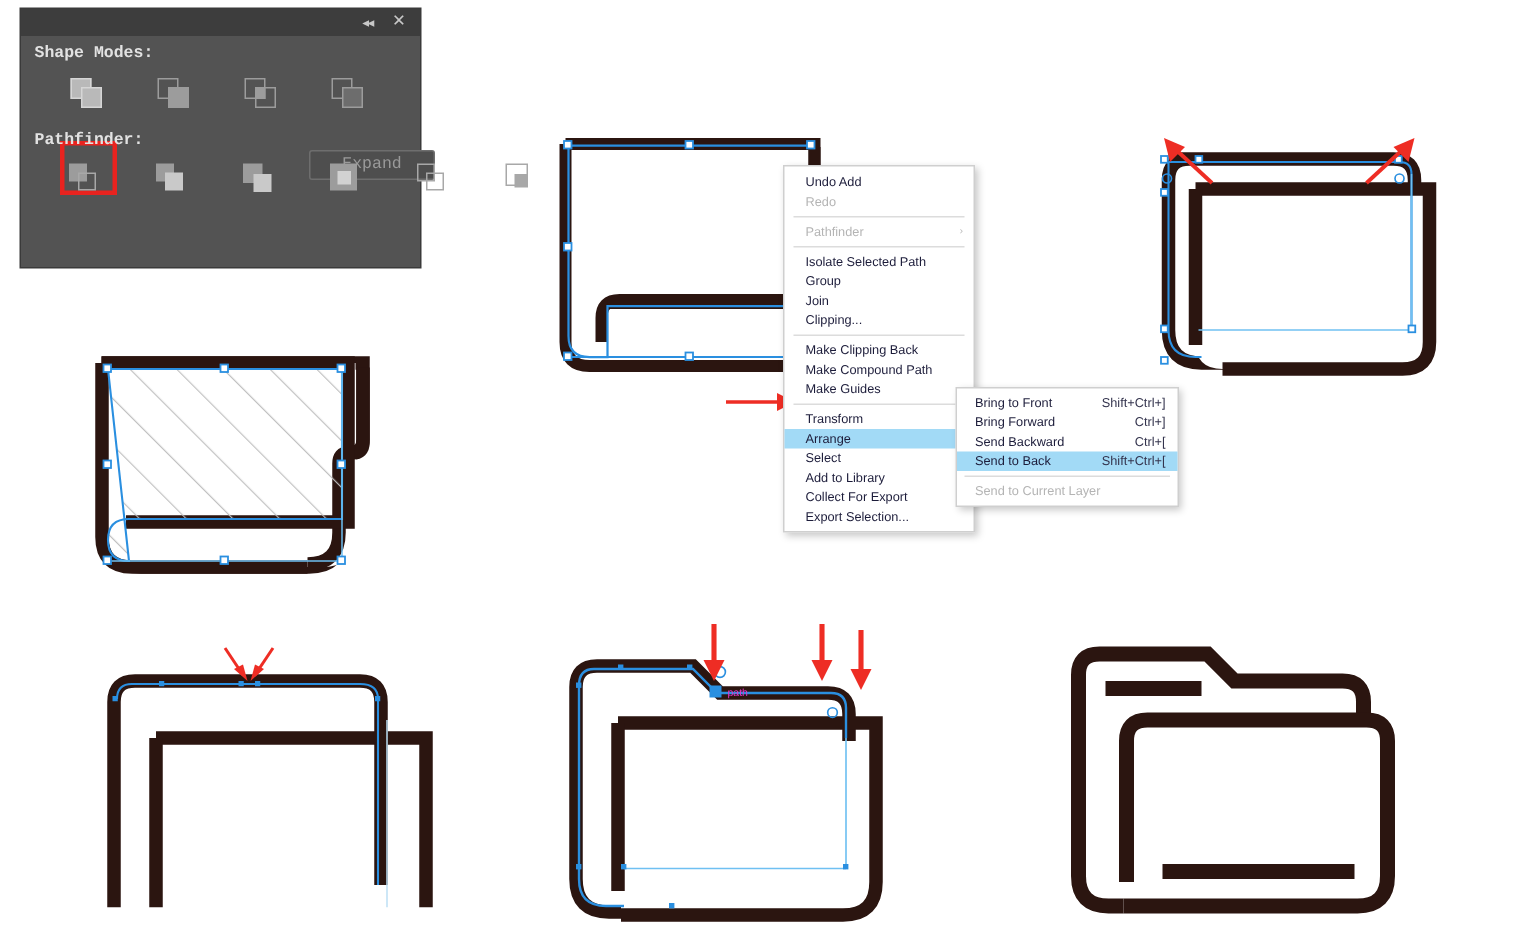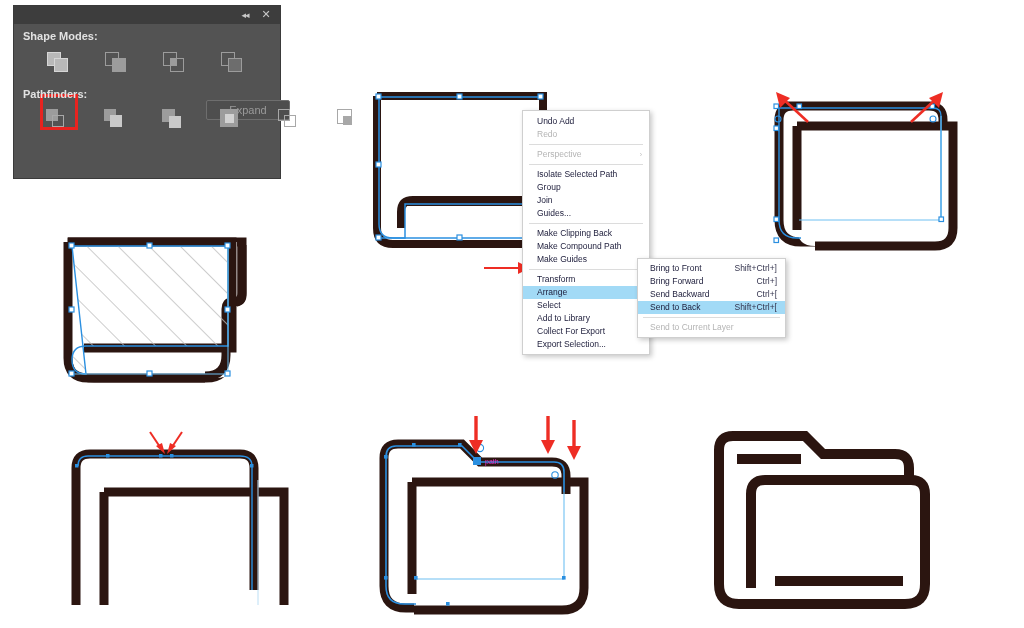--- a/index.html
+++ b/index.html
@@ -38,21 +38,21 @@
   .pf-menu-btn{
     position:absolute;right:6px;top:3px;width:18px;height:13px;cursor:pointer;
   }
   .pf-menu-btn .bars{position:absolute;right:0;top:1px;width:12px;}
   .pf-menu-btn .bars i{display:block;height:1px;background:#c9c9c9;margin-bottom:2px;}
   .pf-menu-btn .tri{
     position:absolute;right:13px;top:3px;width:0;height:0;
     border-left:3px solid transparent;border-right:3px solid transparent;
     border-top:4px solid #c9c9c9;
   }
-  .pf-body{position:relative;height:135px;}
+  .pf-body{position:relative;height:135px;font-family:Liberation Mono, monospace;}
   .pf-label{
     position:absolute;color:#e2e2e2;font-size:11px;font-weight:bold;
   }
   .pf-label.shape{left:9px;top:6px;}
   .pf-label.finders{left:9px;top:64px;}
 
   .pf-iconrow{position:absolute;left:0;right:0;height:30px;}
   .pf-iconrow.r1{top:24px;}
   .pf-iconrow.r2{top:82px;}
   .pf-ibtn{
@@ -314,21 +314,21 @@
           <div class="sq" style="left:10px;top:10px;width:7px;height:8px;background:#9c9c9c;"></div>
         </div>
         <div class="pf-ibtn" style="left:204px;top:0;">
           <div class="sq" style="left:3px;top:4px;width:14px;height:14px;border:1px solid #9c9c9c;"></div>
           <div class="sq" style="left:10px;top:10px;width:14px;height:14px;border:1px solid #9c9c9c;background:#6d6d6d;"></div>
         </div>
       </div>
       <div class="pf-sel-box"></div>
       <div class="pf-expand">Expand</div>
 
-      <div class="pf-label finders">Pathfinders:</div>
+      <div class="pf-label finders">Pathfinder:</div>
 
       <div class="pf-iconrow r2">
         <div class="pf-ibtn" style="left:30px;top:0;">
           <div class="sq" style="left:2px;top:3px;width:12px;height:12px;background:#9c9c9c;"></div>
           <div class="sq" style="left:8px;top:9px;width:12px;height:12px;border:1px solid #a8a8a8;"></div>
         </div>
         <div class="pf-ibtn" style="left:88px;top:0;">
           <div class="sq" style="left:2px;top:3px;width:12px;height:12px;background:#9c9c9c;"></div>
           <div class="sq" style="left:8px;top:9px;width:12px;height:12px;background:#c9c9c9;"></div>
         </div>
@@ -349,26 +349,26 @@
           <div class="sq" style="left:9px;top:10px;width:9px;height:9px;background:#a8a8a8;"></div>
         </div>
       </div>
     </div>
   </div>
 
   <div class="ctx" id="ctx-menu">
       <div class="mi"><span>Undo Add</span></div>
       <div class="mi dis"><span>Redo</span></div>
       <div class="sep"></div>
-      <div class="mi dis"><span>Perspective</span><span class="arr">›</span></div>
+      <div class="mi dis"><span>Pathfinder</span><span class="arr">›</span></div>
       <div class="sep"></div>
       <div class="mi"><span>Isolate Selected Path</span></div>
       <div class="mi"><span>Group</span></div>
       <div class="mi"><span>Join</span></div>
-      <div class="mi"><span>Guides...</span></div>
+      <div class="mi"><span>Clipping...</span></div>
       <div class="sep"></div>
       <div class="mi"><span>Make Clipping Back</span></div>
       <div class="mi"><span>Make Compound Path</span></div>
       <div class="mi"><span>Make Guides</span></div>
       <div class="sep"></div>
       <div class="mi"><span>Transform</span><span class="arr">›</span></div>
       <div class="mi hl"><span>Arrange</span><span class="arr">›</span></div>
       <div class="mi"><span>Select</span><span class="arr">›</span></div>
       <div class="mi"><span>Add to Library</span></div>
       <div class="mi"><span>Collect For Export</span></div>

